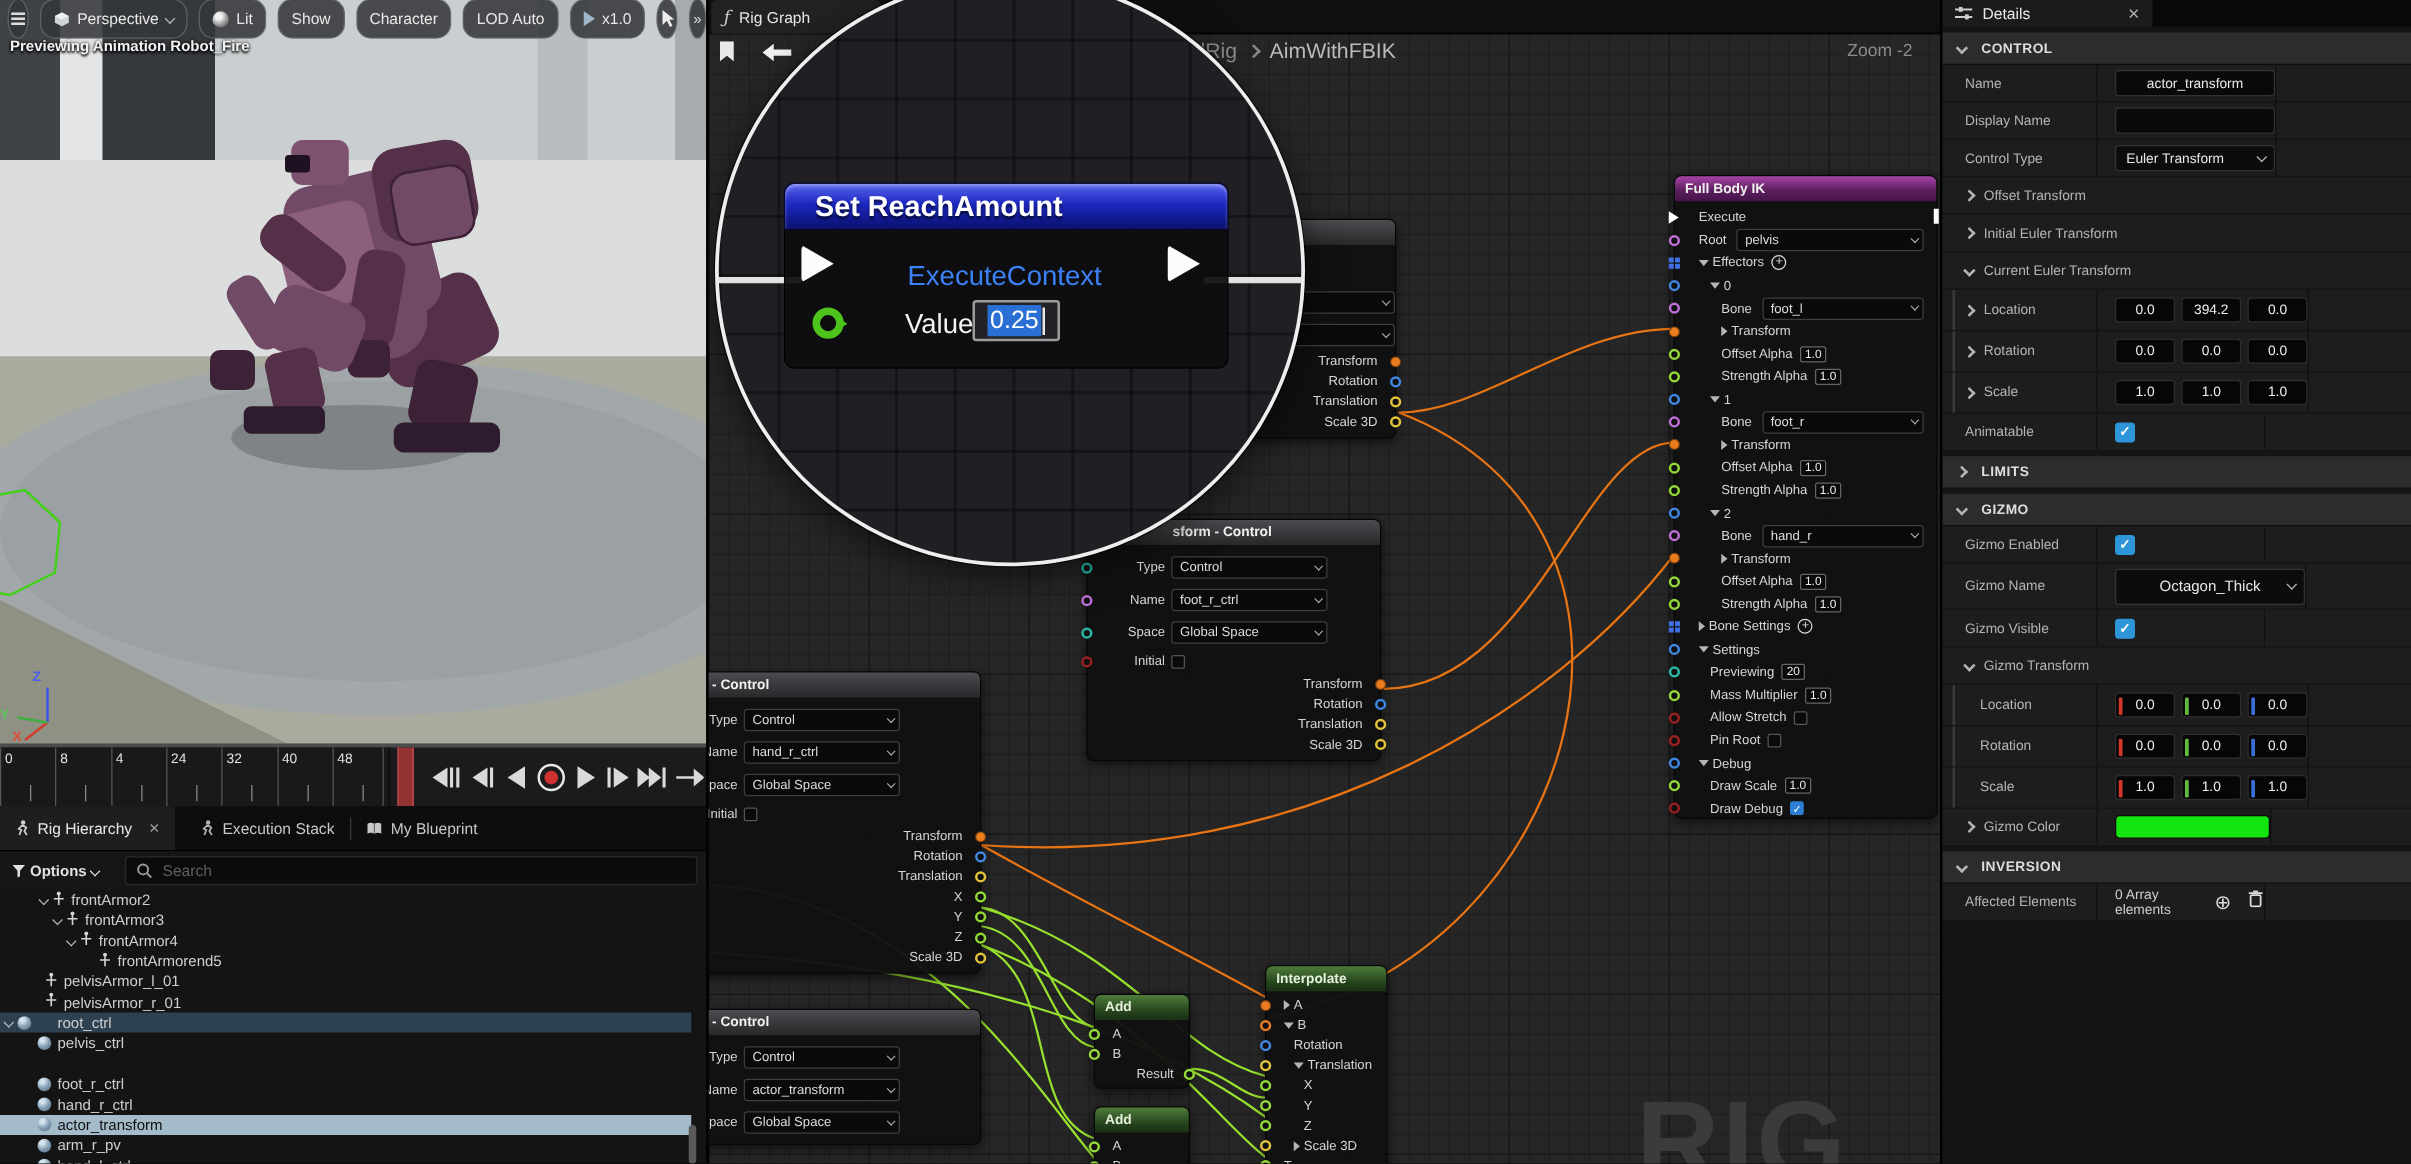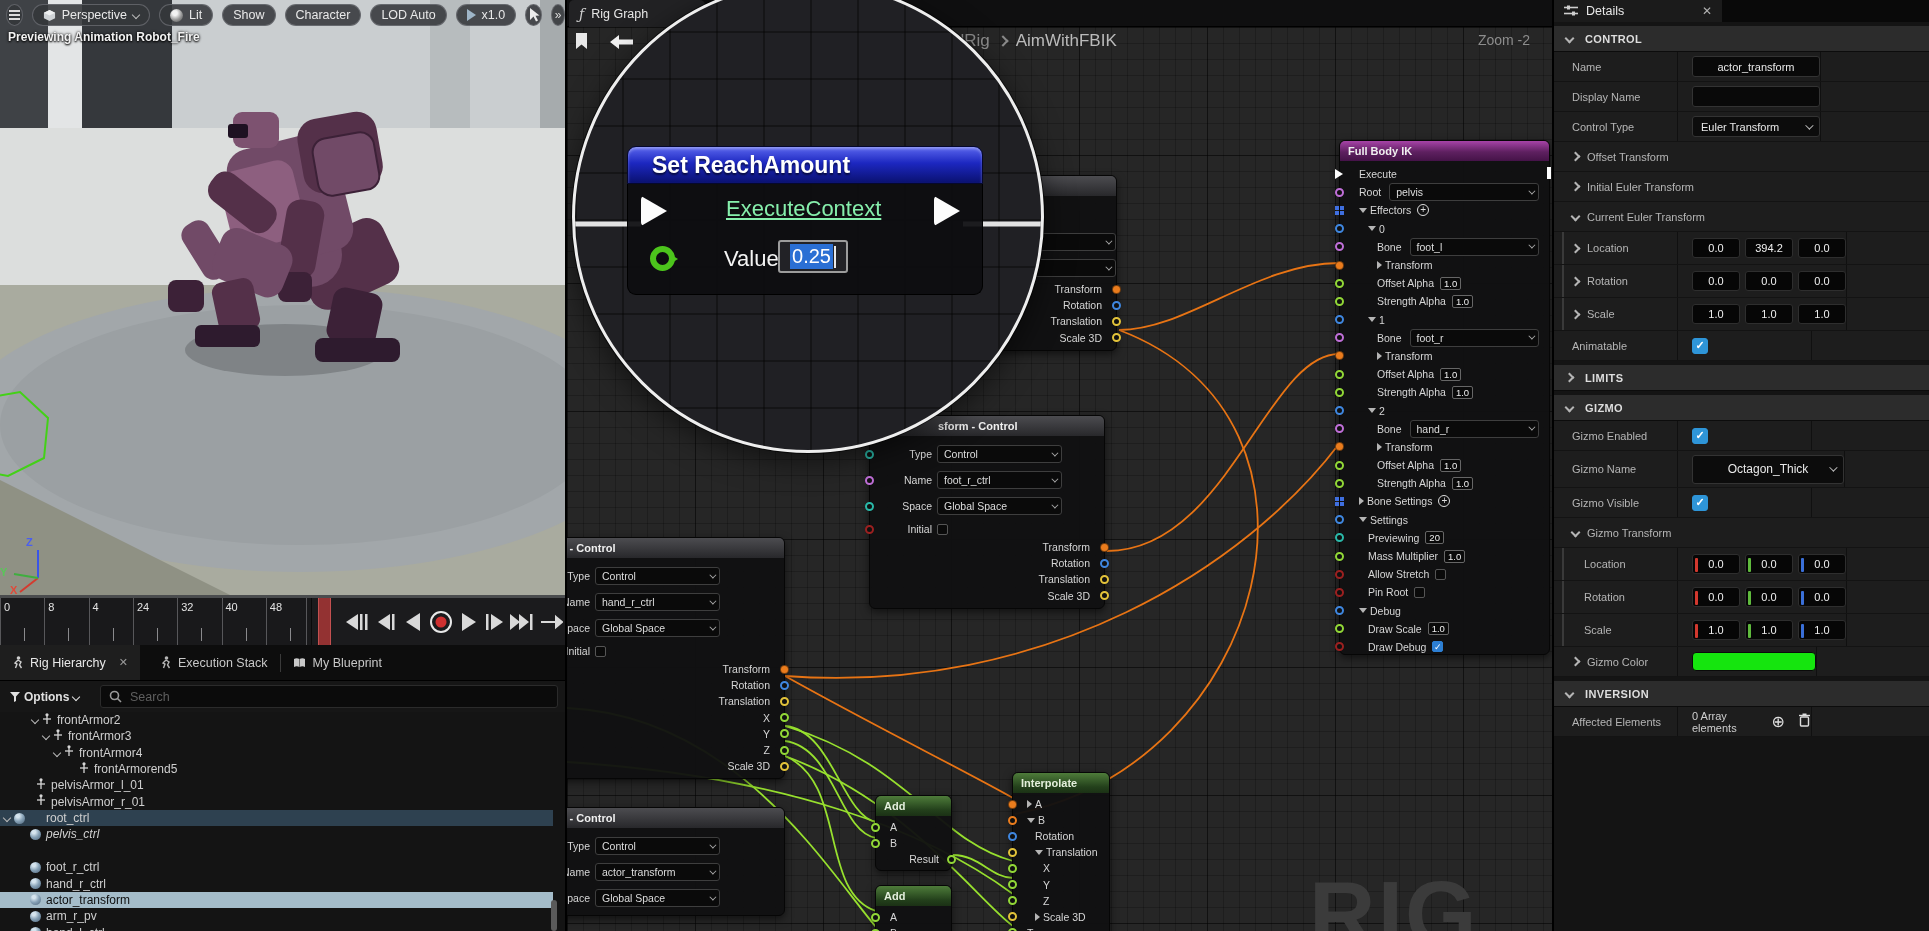--- a/index.html
+++ b/index.html
@@ -6,21 +6,21 @@
   html,body { background:#000; }
   body { font-family:"Liberation Sans", sans-serif; }
   #app { position:relative; width:1929px; height:931px; overflow:hidden; background:#111; }
 
   .abs { position:absolute; }
 
   
   #viewport { left:0; top:0; width:565px; height:595px; background:#c9cdcf; overflow:hidden; }
   #scene { position:absolute; left:0; top:0; filter:blur(.4px); }
   .vp-toolbar { position:absolute; left:0; top:3px; height:24px; width:565px; display:flex; gap:9px; padding-left:6px; align-items:center; z-index:5; }
-  .pill { height:22px; background:rgba(52,55,58,.88); border:1px solid rgba(130,132,136,.55); border-radius:12px; color:#e9e9e9; font-size:12.5px; display:flex; align-items:center; gap:6px; padding:0 10px; white-space:nowrap; }
+  .pill { height:32px; background:rgba(52,55,58,.88); border:1px solid rgba(130,132,136,.55); border-radius:12px; color:#e9e9e9; font-size:12.5px; display:flex; align-items:center; gap:6px; padding:0 10px; white-space:nowrap; }
   .pill.round { border-radius:50%; width:24px; padding:0; justify-content:center; }
   .hamb { display:inline-block; width:11px; }
   .hamb i { display:block; height:2px; background:#ddd; margin:2px 0; }
   .tri-r { width:0; height:0; border-left:9px solid #9fb6c8; border-top:6px solid transparent; border-bottom:6px solid transparent; }
   .lit-sph { width:13px; height:13px; border-radius:50%; background:radial-gradient(circle at 38% 32%, #f2f2f2 20%, #9a9a9a 55%, #454545); }
   #preview-label { left:8px; top:30px; color:#f2f2f2; font-size:12px; font-weight:bold; text-shadow:0 1px 2px #000, 0 0 3px #000; z-index:5; }
   .axis-label { font-size:11px; font-weight:bold; z-index:4; }
 
   
   #timeline { left:0; top:595px; width:565px; height:50px; background:#1b1b1d; border-top:3px solid #4a4c4e; }
@@ -101,21 +101,21 @@
     background-image:
       linear-gradient(to right, rgba(0,0,0,.35) 2px, transparent 2px),
       linear-gradient(to bottom, rgba(0,0,0,.35) 2px, transparent 2px);
     background-size:47px 47px;
     box-shadow:0 0 0 1px rgba(0,0,0,.6), 0 8px 30px rgba(0,0,0,.55); }
   #lnode { position:absolute; left:52px; top:162px; width:356px; height:149px; }
   #lnode-hd { height:38px; border-radius:9px 9px 0 0; background:linear-gradient(#5a66ee, #1c27c0 45%, #0a1170); border:1.5px solid #05082e; display:flex; align-items:center; padding-left:24px; box-shadow:inset 0 2px 3px rgba(255,255,255,.35); }
   #lnode-hd span { color:#fff; font-size:23px; font-weight:bold; text-shadow:0 2px 2px rgba(0,0,0,.6); }
   #lnode-bd { height:111px; background:rgba(13,13,16,.93); border:1.5px solid #000; border-top:none; border-radius:0 0 9px 9px; position:relative; }
   .lexec { position:absolute; width:0; height:0; border-left:26px solid #fcfcfc; border-top:15px solid transparent; border-bottom:15px solid transparent; border-radius:4px; }
-  #l-exec-label { position:absolute; left:98px; top:12px; color:#86efac; font-size:22px;text-decoration:underline; }
+  #l-exec-label { position:absolute; left:98px; top:24px; color:#3b82f6; font-size:22px; }
   #l-value-label { position:absolute; left:96px; top:62px; color:#f4f4f4; font-size:22px; }
   #l-green-pin { position:absolute; left:22px; top:62px; width:25px; height:25px; border-radius:50%; border:6px solid #4cc41c; background:#0d0d10; }
   #l-green-pin:after { content:""; position:absolute; left:14px; top:2px; border-left:8px solid #4cc41c; border-top:5px solid transparent; border-bottom:5px solid transparent; }
   #l-input { position:absolute; left:150px; top:56px; width:70px; height:33px; background:#222226; border:2px solid #9c9c9c; border-radius:3px; display:flex; align-items:center; justify-content:center; }
   #l-input .seltxt { background:#2a6fd4; color:#fff; font-size:20px; padding:1px 2px; }
   #l-input .caret { display:inline-block; width:2px; height:22px; background:#e8e8e8; margin-left:1px; }
 
   
   #details { left:1552px; top:0; width:377px; height:931px; background:#161616; border-left:2px solid #000; }
   #dtabbar { position:absolute; left:0; top:0; width:377px; height:22px; background:#090909; }
@@ -393,21 +393,21 @@
               <line x1="5" y1="3" x2="5" y2="11" stroke="#d5d5d5" stroke-width="1.3"></line>
               <line x1="1" y1="6" x2="9" y2="6" stroke="#d5d5d5" stroke-width="1.3"></line>
             </svg></span>
           <span style="margin-left: 5px;">pelvisArmor_r_01</span>
         </div>
         <div class="trow sel-dark" style="top: 98.1px;">
           <span class="chev d" style="margin-left: 4px;"></span>
           <span class="ball" style="margin-left: 4px;"></span>
           <span style="margin-left: 21px;">root_ctrl</span>
         </div>
-        <div class="trow" style="top: 114.45px; font-style: italic;">
+        <div class="trow" style="top: 114.45px;">
           <span class="ball" style="margin-left: 30px;"></span>
           <span style="margin-left: 5px;">pelvis_ctrl</span>
         </div>
         <div class="trow" style="top: 147.15px;">
           <span class="ball" style="margin-left: 30px;"></span>
           <span style="margin-left: 5px;">foot_r_ctrl</span>
         </div>
         <div class="trow" style="top: 163.5px;">
           <span class="ball" style="margin-left: 30px;"></span>
           <span style="margin-left: 5px;">hand_r_ctrl</span>

